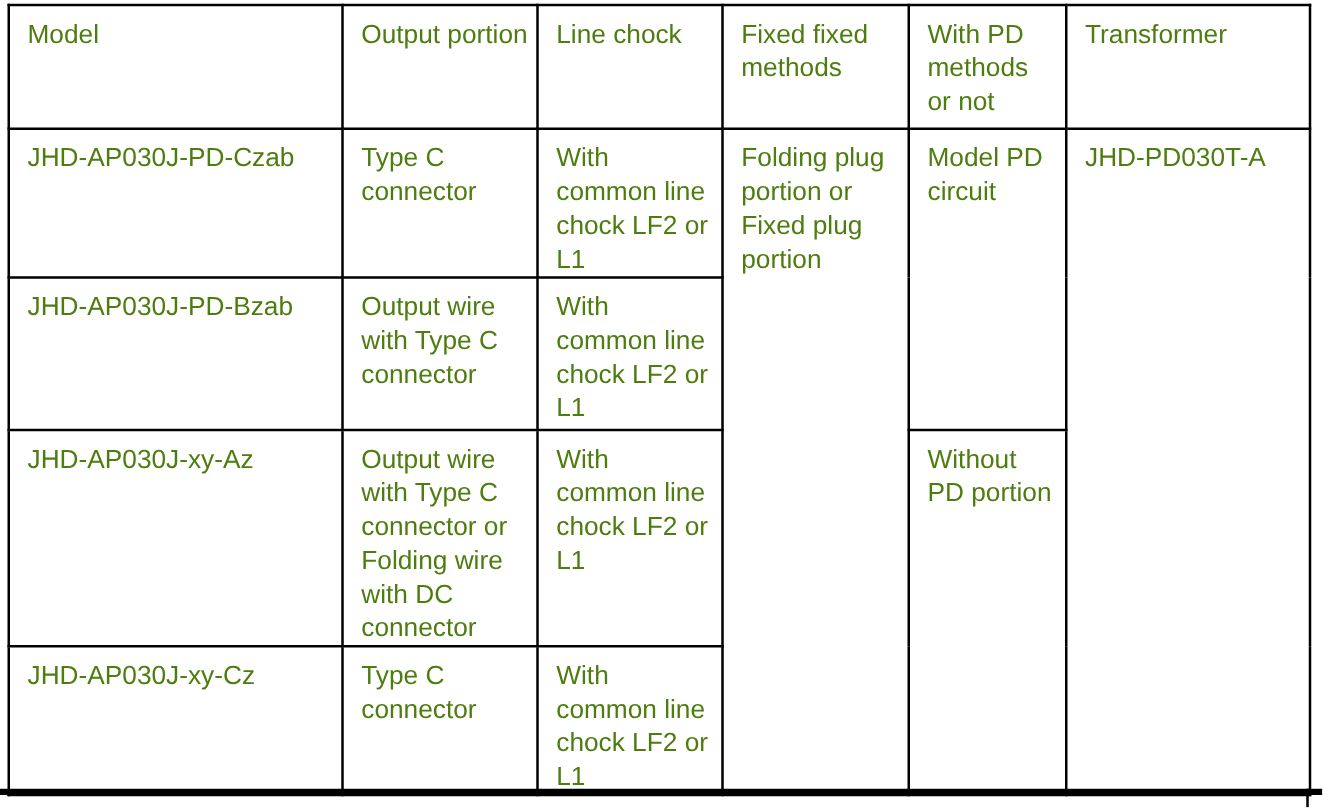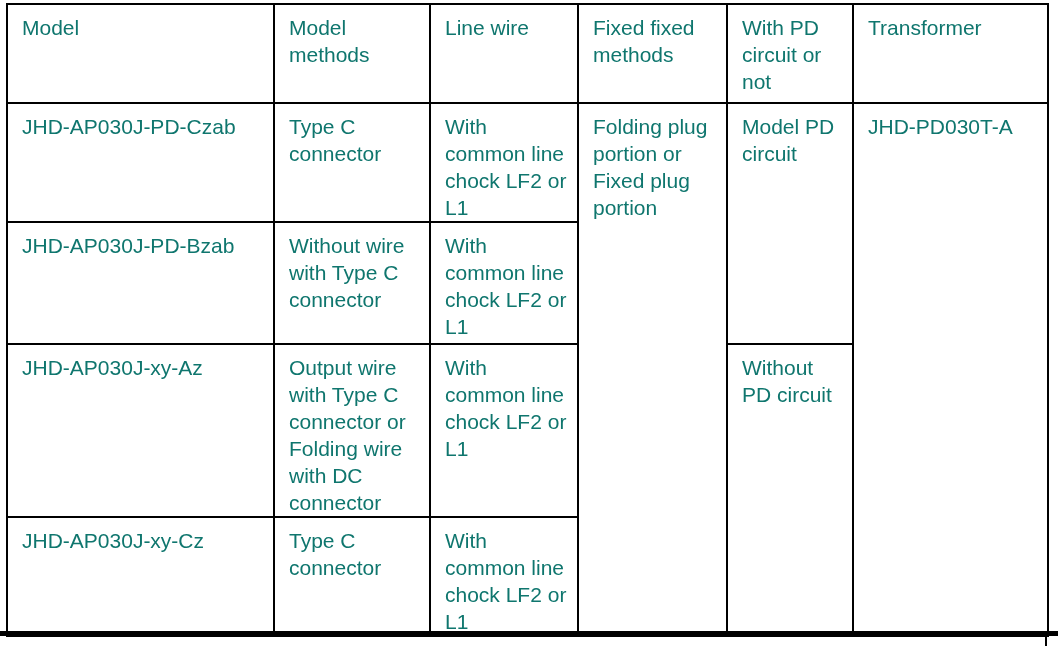--- a/index.html
+++ b/index.html
@@ -24,21 +24,21 @@
     table-layout: fixed;
     width: 1041px;
   }
   table.spec-table td {
     border: 2px solid #000000;
     vertical-align: top;
     text-align: left;
     padding: 9px 6px 0 14px;
     font-size: 21px;
     line-height: 27px;
-    color: #0f766e;
+    color: #4d7c0f;
     background: #ffffff;
     overflow: hidden;
     word-wrap: normal;
   }
   .bottom-rule {
     position: absolute;
     left: 0;
     top: 631px;
     width: 1058px;
     height: 5px;
@@ -63,44 +63,44 @@
       <col style="width:267px">
       <col style="width:156px">
       <col style="width:148px">
       <col style="width:149px">
       <col style="width:126px">
       <col style="width:195px">
     </colgroup>
     <tbody>
       <tr style="height:99px">
         <td>Model</td>
-        <td>Model methods</td>
-        <td>Line wire</td>
+        <td>Output portion</td>
+        <td>Line chock</td>
         <td>Fixed fixed methods</td>
-        <td>With PD circuit or not</td>
+        <td>With PD methods or not</td>
         <td>Transformer</td>
       </tr>
       <tr style="height:119px">
         <td>JHD-AP030J-PD-Czab</td>
         <td>Type C connector</td>
         <td>With common line chock LF2 or L1</td>
         <td rowspan="4">Folding plug portion or Fixed plug portion</td>
         <td rowspan="2">Model PD circuit</td>
         <td rowspan="4">JHD-PD030T-A</td>
       </tr>
       <tr style="height:122px">
         <td>JHD-AP030J-PD-Bzab</td>
-        <td>Without wire with Type C connector</td>
+        <td>Output wire with Type C connector</td>
         <td>With common line chock LF2 or L1</td>
       </tr>
       <tr style="height:173px">
         <td>JHD-AP030J-xy-Az</td>
         <td>Output wire with Type C connector or Folding wire with DC connector</td>
         <td>With common line chock LF2 or L1</td>
-        <td rowspan="2">Without PD circuit</td>
+        <td rowspan="2">Without PD portion</td>
       </tr>
       <tr style="height:116px">
         <td>JHD-AP030J-xy-Cz</td>
         <td>Type C connector</td>
         <td>With common line chock LF2 or L1</td>
       </tr>
     </tbody>
   </table>
 
   <div class="bottom-rule"></div>

